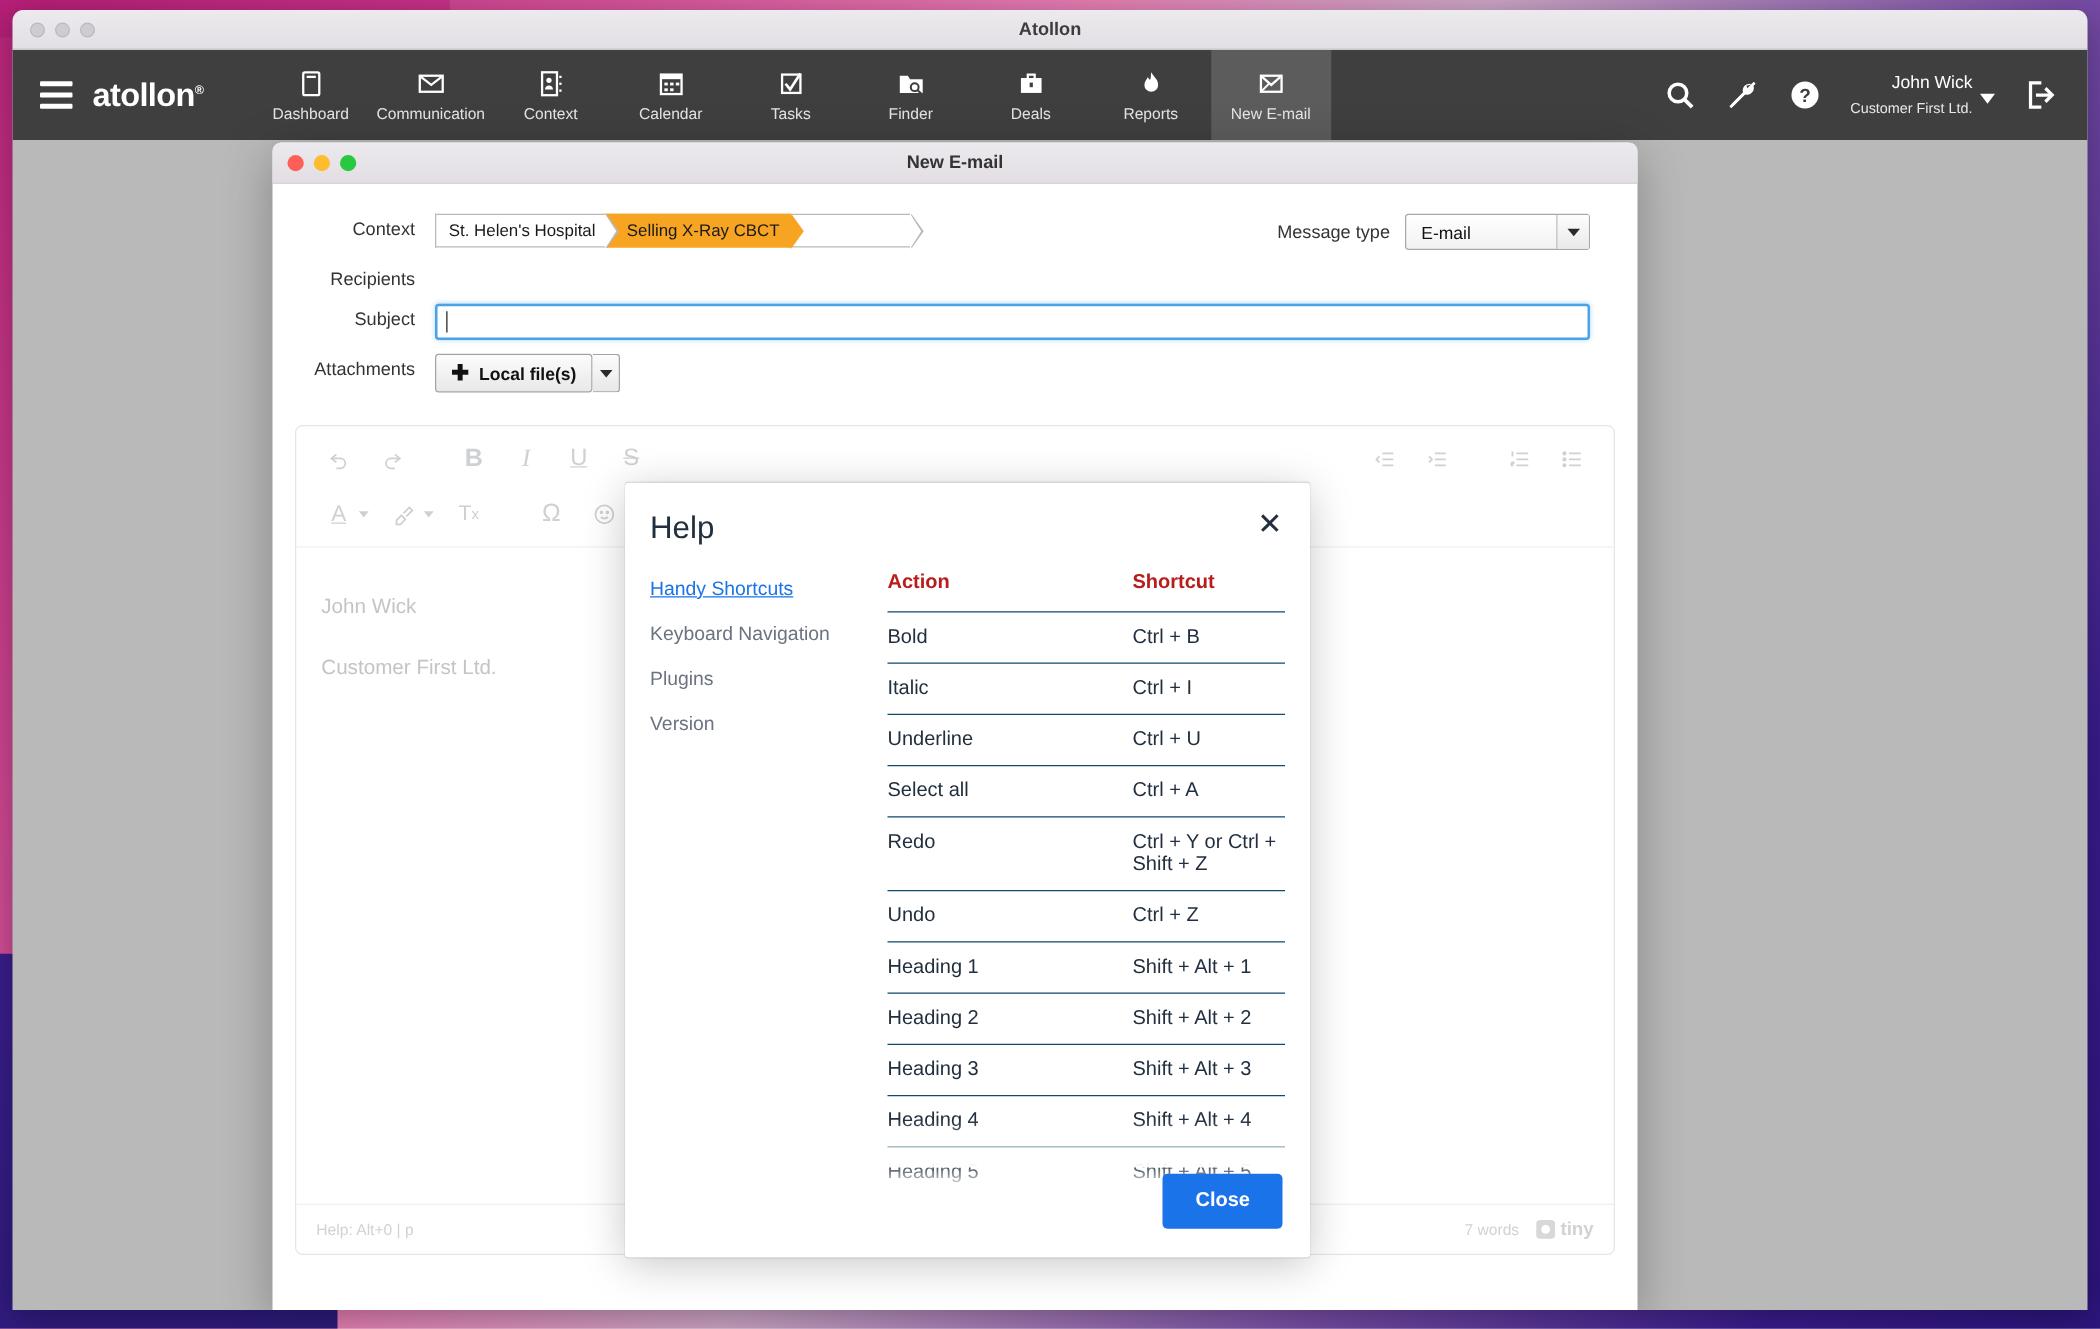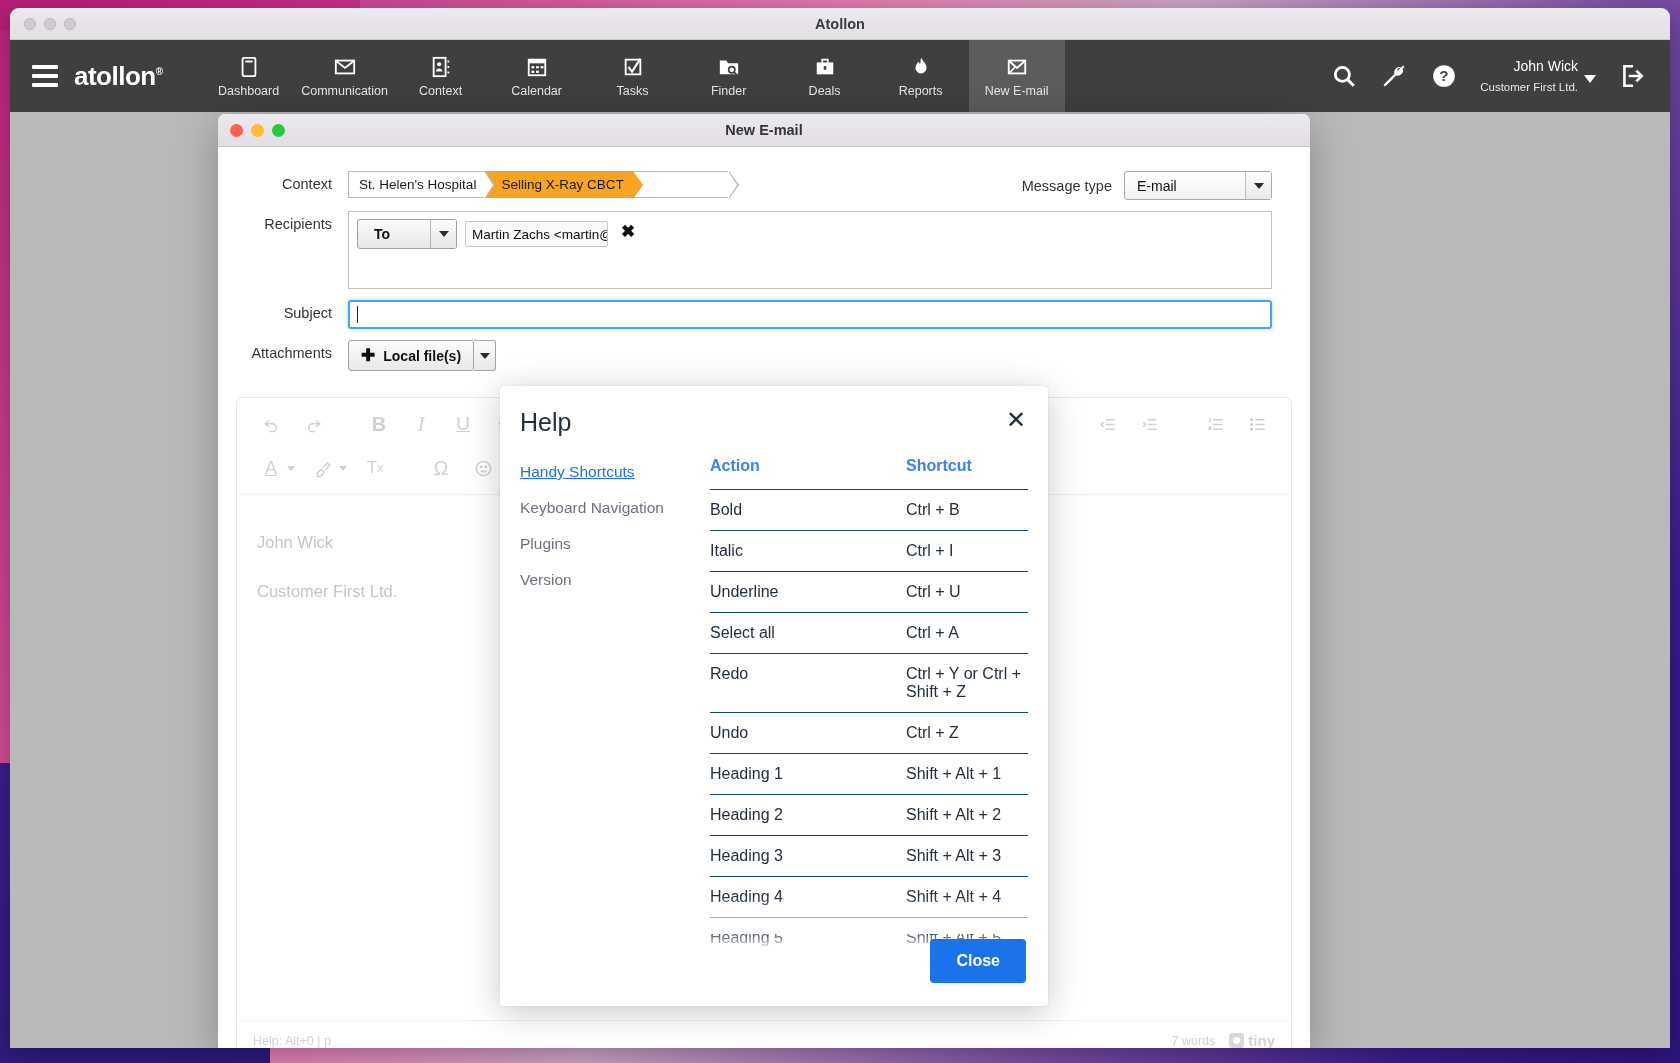--- a/index.html
+++ b/index.html
@@ -232,21 +232,21 @@
   }
   .help-title { font-size: 25px; color: #222f3e; font-weight: normal; }
   .help-x { margin-left:auto; font-size: 24px; color:#222f3e; cursor:pointer; line-height: 1; }
   .help-main { display:flex; flex: 1; padding: 12px 20px 0 20px; overflow:hidden; }
   .help-nav { width: 190px; padding-top: 8px; }
   .help-nav .hn {
     font-size: 15.5px; color: #6b7280; margin-bottom: 18px; cursor: pointer;
   }
   .help-nav .hn.active { color: #1a73e8; text-decoration: underline; }
   .help-table { flex:1; padding-top: 2px; }
-  .ht-head { display:flex; font-size: 16px; font-weight: bold; color:#3b82f6; padding-bottom: 14px; }
+  .ht-head { display:flex; font-size: 16px; font-weight: bold; color:#b91c1c; padding-bottom: 14px; }
   .ht-row { display:flex; font-size: 16px; color:#222f3e; border-top: 1px solid #0c4a6e; padding: 11px 0; }
   .ht-row:first-of-type { border-top: none; }
   .ht-a { width: 196px; }
   .ht-s { flex: 1; }
   .help-foot {
     height: 76px; display:flex; align-items:center; justify-content:flex-end;
     padding: 0 22px 14px 0;
     background: linear-gradient(180deg, rgba(255,255,255,0) 0%, #fff 28%);
     margin-top: -46px; position: relative; z-index: 5;
   }
@@ -444,30 +444,20 @@
             <span>E-mail</span>
             <span class="arrow-btn">
                 <span class="tri-d"></span>
               </span>
           </span>
         </div>
       </div>
 
       <div class="frow">
         <div class="flabel">Recipients</div>
-        <div class="recip-box">
-          <span class="to-select">
-            <span>To</span>
-            <span class="arrow-btn">
-                <span class="tri-d"></span>
-              </span>
-          </span>
-          <span class="chip">Martin Zachs &lt;martin@</span>
-          <span class="chip-x">✖</span>
-        </div>
       </div>
 
       <div class="frow">
         <div class="flabel">Subject</div>
         <div class="subject-input">
           <span class="caret"></span>
           <span></span>
         </div>
       </div>
 

